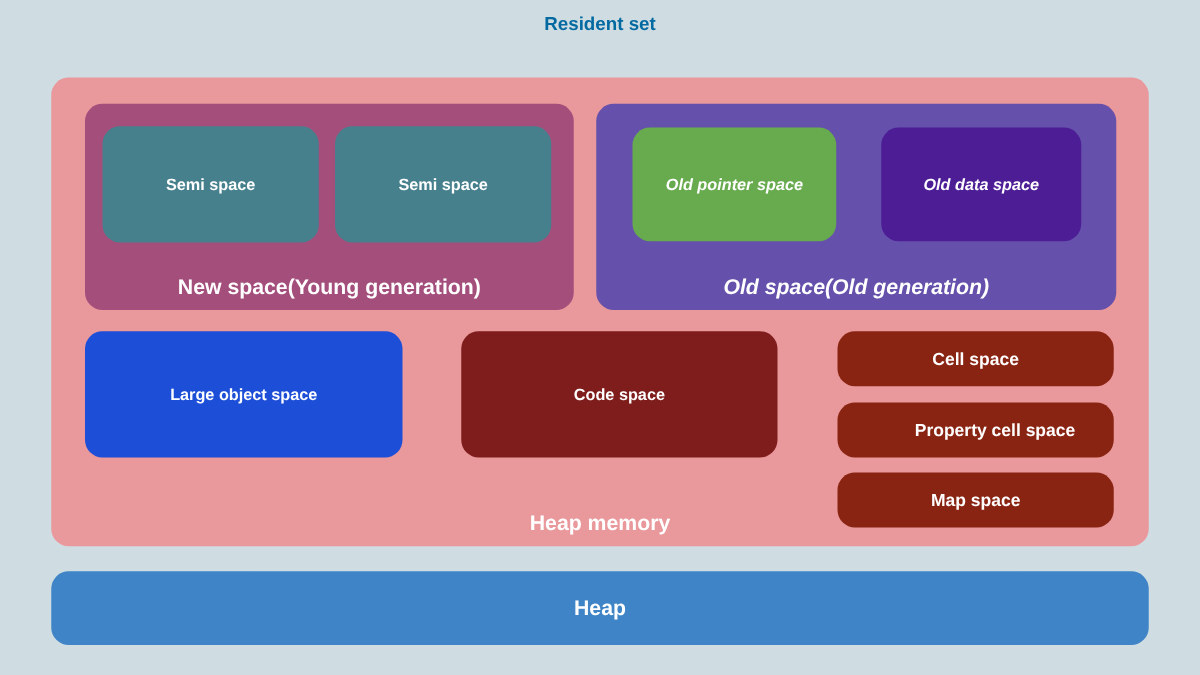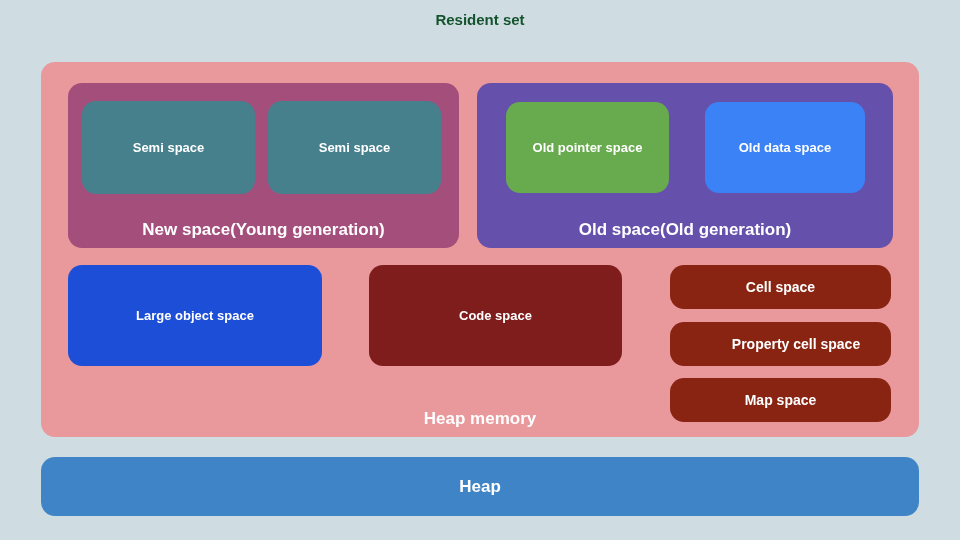--- a/index.html
+++ b/index.html
@@ -17,21 +17,21 @@
     height: 540px;
   }
   .diagram-title {
     position: absolute;
     top: 11px;
     left: 0;
     width: 100%;
     text-align: center;
     font-size: 15px;
     font-weight: bold;
-    color: #14532d;
+    color: #0369a1;
   }
   .box {
     position: absolute;
     box-sizing: border-box;
     border-radius: 14px;
   }
   .leaf-box {
     display: flex;
     align-items: center;
     justify-content: center;
@@ -51,23 +51,23 @@
     font-size: 17px;
     pointer-events: none;
   }
   
   .heap { left: 41px;  top: 62px;  width: 878px; height: 375px; background: #e9989b; }
   
   .new-space { left: 27px;  top: 21px;  width: 391px; height: 165px; background: #a44e7c; }
   .semi-1    { left: 14px;  top: 18px;  width: 173px; height: 93px;  background: #47808d; }
   .semi-2    { left: 200px; top: 18px;  width: 173px; height: 93px;  background: #47808d; }
   
-  .old-space   { left: 436px; top: 21px; width: 416px; height: 165px; background: #6550ab; }
+  .old-space   { left: 436px; top: 21px; width: 416px; height: 165px; background: #6550ab; font-style: italic; }
   .old-pointer { left: 29px;  top: 19px; width: 163px; height: 91px;  background: #68ab4e; }
-  .old-data    { left: 228px; top: 19px; width: 160px; height: 91px;  background: #3b82f6; }
+  .old-data    { left: 228px; top: 19px; width: 160px; height: 91px;  background: #4c1d95; }
   
   .large-object  { left: 27px;  top: 203px; width: 254px; height: 101px; background: #1d4ed8; }
   .code-space    { left: 328px; top: 203px; width: 253px; height: 101px; background: #7f1d1d; }
   .cell-space    { left: 629px; top: 203px; width: 221px; height: 44px;  background: #8a2412; }
   .property-cell { left: 629px; top: 260px; width: 221px; height: 44px;  background: #8a2412; padding-left: 31px; }
   .map-space     { left: 629px; top: 316px; width: 221px; height: 44px;  background: #8a2412; }
   .cell-space, .property-cell, .map-space { font-size: 14px; }
   
   .stack {
     left: 41px; top: 457px; width: 878px; height: 59px;

